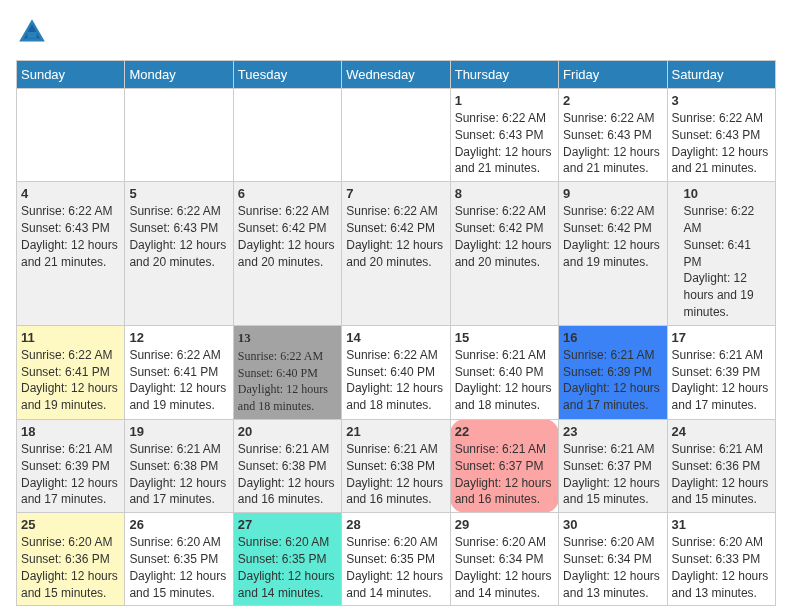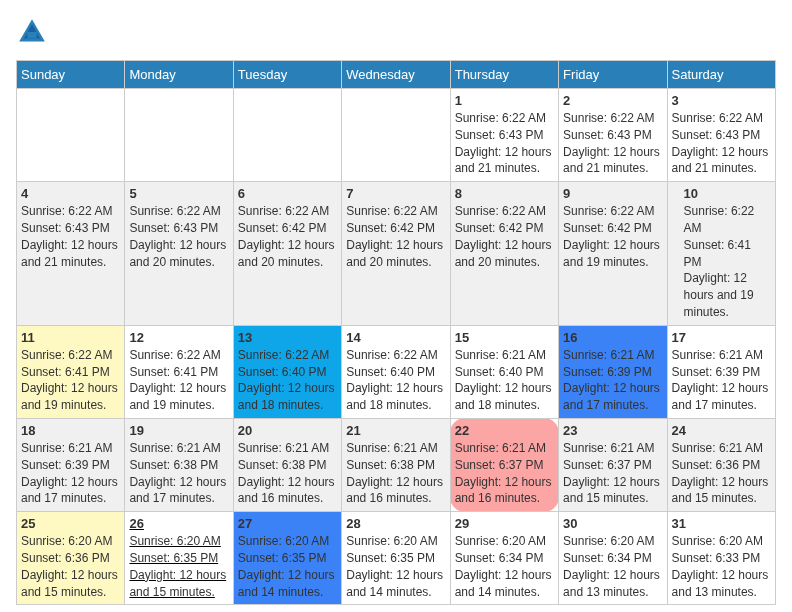--- a/index.html
+++ b/index.html
@@ -169,21 +169,21 @@
       </tr>
       <tr>
         <td style="background-color: #fef9c3;">
           <div class="day-number">11</div>
           <div class="day-info">Sunrise: 6:22 AM<br>Sunset: 6:41 PM<br>Daylight: 12 hours and 19 minutes.</div>
         </td>
         <td style="background-color: rgb(255, 255, 255);">
           <div class="day-number">12</div>
           <div class="day-info">Sunrise: 6:22 AM<br>Sunset: 6:41 PM<br>Daylight: 12 hours and 19 minutes.</div>
         </td>
-        <td style="background-color: #0ea5e9;">
+        <td style="background-color: #a3a3a3; font-family: Liberation Serif, serif;">
           <div class="day-number">13</div>
           <div class="day-info">Sunrise: 6:22 AM<br>Sunset: 6:40 PM<br>Daylight: 12 hours and 18 minutes.</div>
         </td>
         <td style="background-color: rgb(255, 255, 255);">
           <div class="day-number">14</div>
           <div class="day-info">Sunrise: 6:22 AM<br>Sunset: 6:40 PM<br>Daylight: 12 hours and 18 minutes.</div>
         </td>
         <td style="background-color: rgb(255, 255, 255);">
           <div class="day-number">15</div>
           <div class="day-info">Sunrise: 6:21 AM<br>Sunset: 6:40 PM<br>Daylight: 12 hours and 18 minutes.</div>
@@ -225,25 +225,25 @@
         <td style="background-color: rgb(240, 240, 240);">
           <div class="day-number">24</div>
           <div class="day-info">Sunrise: 6:21 AM<br>Sunset: 6:36 PM<br>Daylight: 12 hours and 15 minutes.</div>
         </td>
       </tr>
       <tr>
         <td style="background-color: #fef9c3;">
           <div class="day-number">25</div>
           <div class="day-info">Sunrise: 6:20 AM<br>Sunset: 6:36 PM<br>Daylight: 12 hours and 15 minutes.</div>
         </td>
-        <td style="background-color: rgb(255, 255, 255); text-decoration: underline;">
+        <td style="background-color: rgb(255, 255, 255);">
           <div class="day-number">26</div>
           <div class="day-info">Sunrise: 6:20 AM<br>Sunset: 6:35 PM<br>Daylight: 12 hours and 15 minutes.</div>
         </td>
-        <td style="background-color: #3b82f6;">
+        <td style="background-color: #5eead4;">
           <div class="day-number">27</div>
           <div class="day-info">Sunrise: 6:20 AM<br>Sunset: 6:35 PM<br>Daylight: 12 hours and 14 minutes.</div>
         </td>
         <td style="background-color: rgb(255, 255, 255);">
           <div class="day-number">28</div>
           <div class="day-info">Sunrise: 6:20 AM<br>Sunset: 6:35 PM<br>Daylight: 12 hours and 14 minutes.</div>
         </td>
         <td style="background-color: rgb(255, 255, 255);">
           <div class="day-number">29</div>
           <div class="day-info">Sunrise: 6:20 AM<br>Sunset: 6:34 PM<br>Daylight: 12 hours and 14 minutes.</div>

